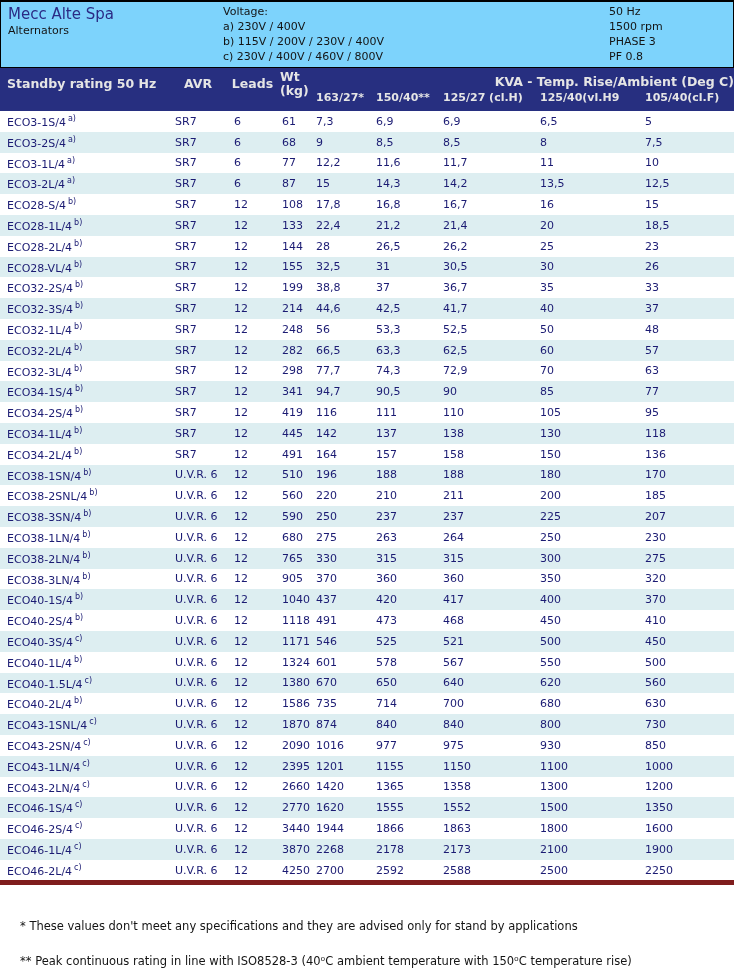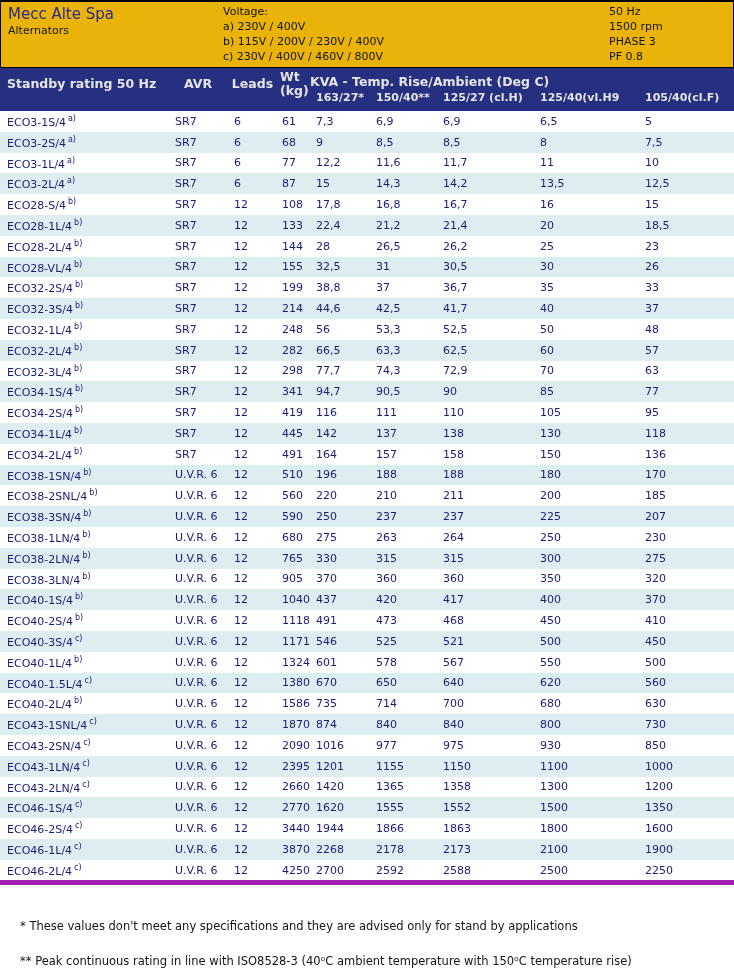--- a/index.html
+++ b/index.html
@@ -4,47 +4,47 @@
 <style>
   html,body{margin:0;padding:0;background:#fff;}
   .page{
     position:relative;width:734px;height:976px;background:#fff;
     font-family:"DejaVu Sans",sans-serif;color:#141414;overflow:hidden;
   }
   
   .top-block{
     box-sizing:border-box;height:68px;
     border:1px solid #000;border-top:2px solid #000;
-    display:flex;background:#eab308;
+    display:flex;background:#7dd3fc;
   }
   .col-left{width:222px;padding:2px 0 0 7px;box-sizing:border-box;}
   .company{font-size:15px;color:#2b2b85;line-height:20px;}
   .hdr-line{font-size:11px;color:#141414;line-height:14px;}
   .col-left .hdr-line:first-of-type{margin-top:5px;}
   .col-mid{width:378px;padding:2px 0 0 0;box-sizing:border-box;}
   .col-mid .hdr-line{line-height:15px;}
   .col-right{flex:1;padding:2px 0 0 0;box-sizing:border-box;}
   .col-right .hdr-line{line-height:15px;margin-left:8px;}
   
   .band{
     height:43px;background:#272F80;color:#e5e5e5;display:flex;
     font-weight:bold;
   }
   .band .bh{box-sizing:border-box;font-size:12.5px;}
   .bh-model{width:168px;padding:8px 0 0 7px;}
   .bh-avr{width:60px;padding:8px 0 0 0;text-align:center;}
   .bh-leads{width:47px;padding:8px 0 0 2px;text-align:center;}
   .bh-wt{width:35px;padding:2px 0 0 5px;line-height:14px;}
   .bh-kva{flex:1;display:flex;flex-direction:column;}
-  .kva-title{height:23px;text-align:left;padding-top:6px;box-sizing:border-box;font-size:12.5px;}
+  .kva-title{height:23px;text-align:right;padding-top:6px;box-sizing:border-box;font-size:12.5px;}
   .kva-cols{display:flex;font-size:11px;}
   .kva-cols span{display:block;box-sizing:border-box;padding-left:6px;}
   .kc0{width:60px;} .kc1{width:67px;} .kc2{width:97px;} .kc3{width:105px;} .kc4{width:95px;}
   
-  .tbody{border-bottom:5px solid #a21caf;}
+  .tbody{border-bottom:5px solid #7f1d1d;}
   .tr{
     display:flex;height:20.8px;align-items:center;
     font-size:11px;color:#1b1b73;
   }
   .tr:nth-child(even){background:#DDEEF1;}
   .tr .c{box-sizing:border-box;white-space:nowrap;overflow:hidden;}
   .c-model{width:168px;padding-left:7px;}
   .c-model sup{font-size:8px;margin-left:2px;}
   .c-avr{width:60px;padding-left:7px;}
   .c-leads{width:47px;padding-left:6px;}

